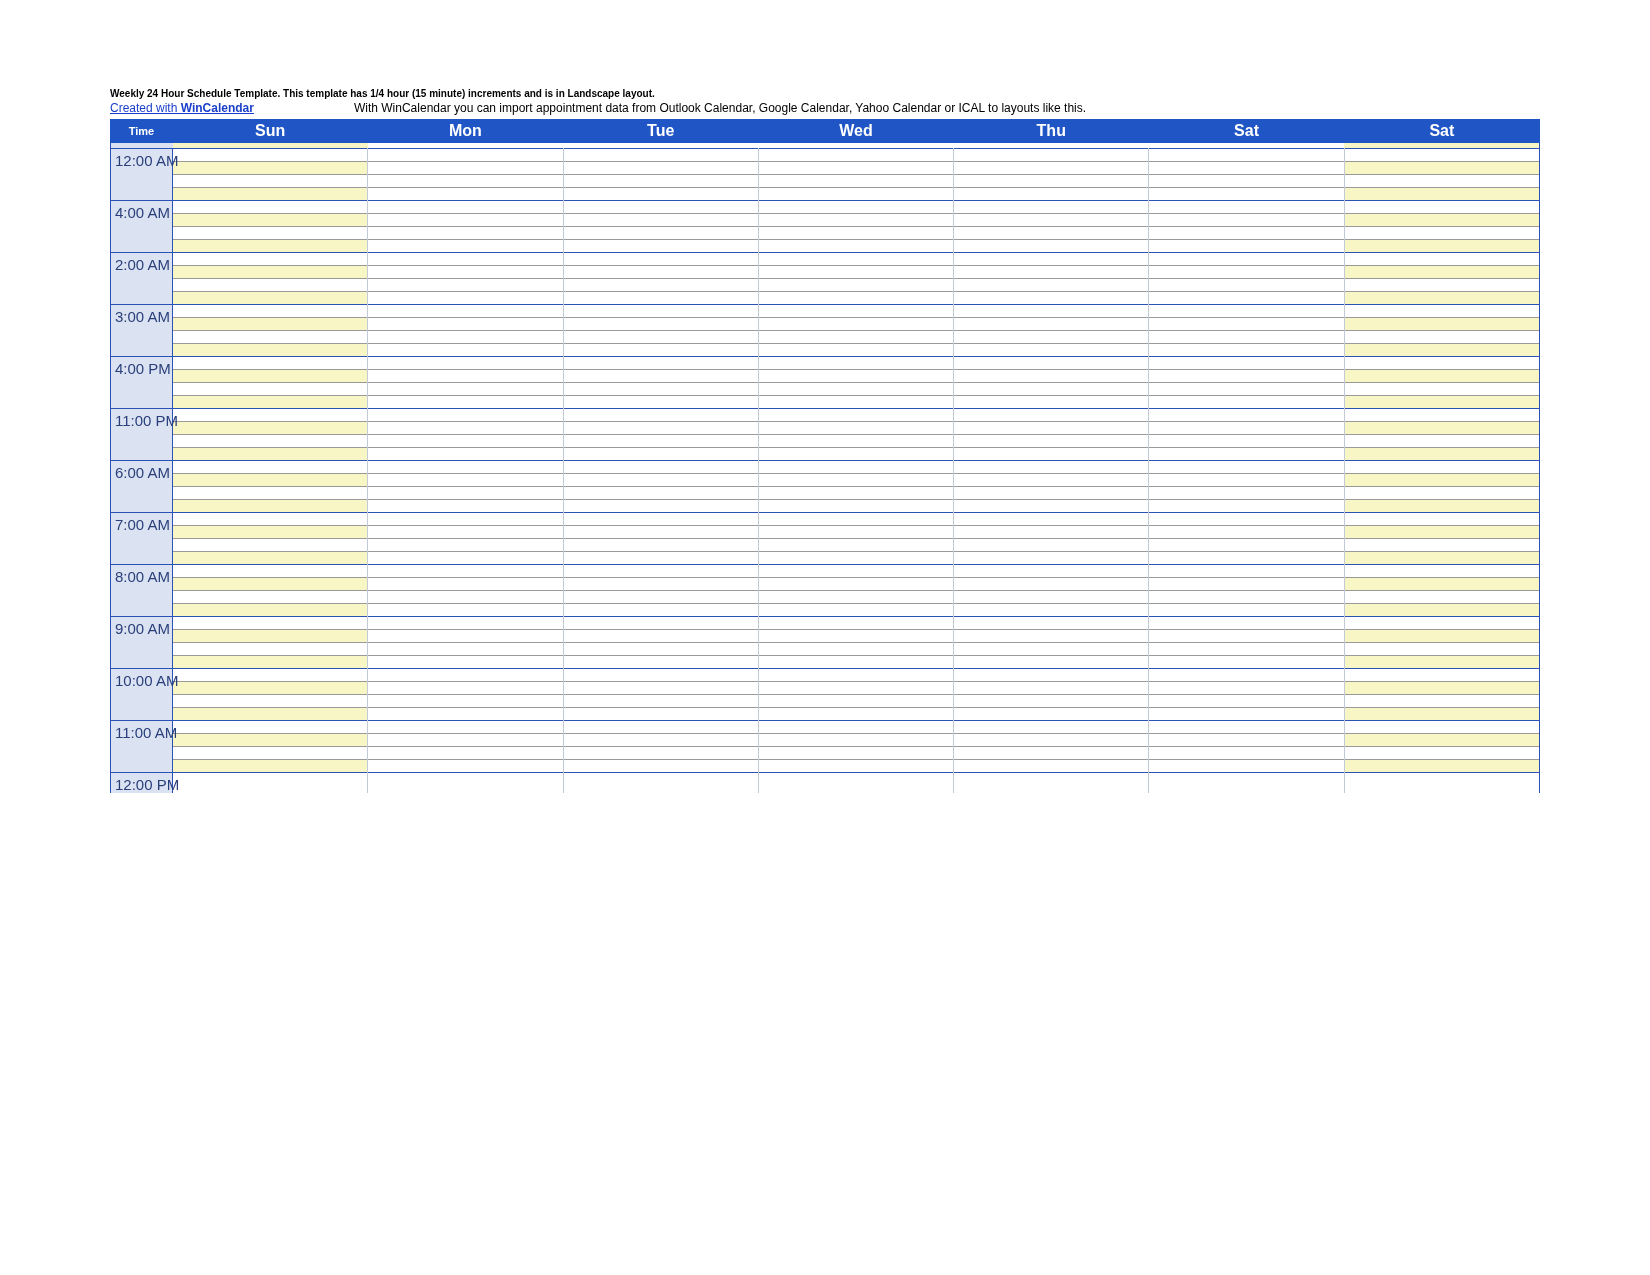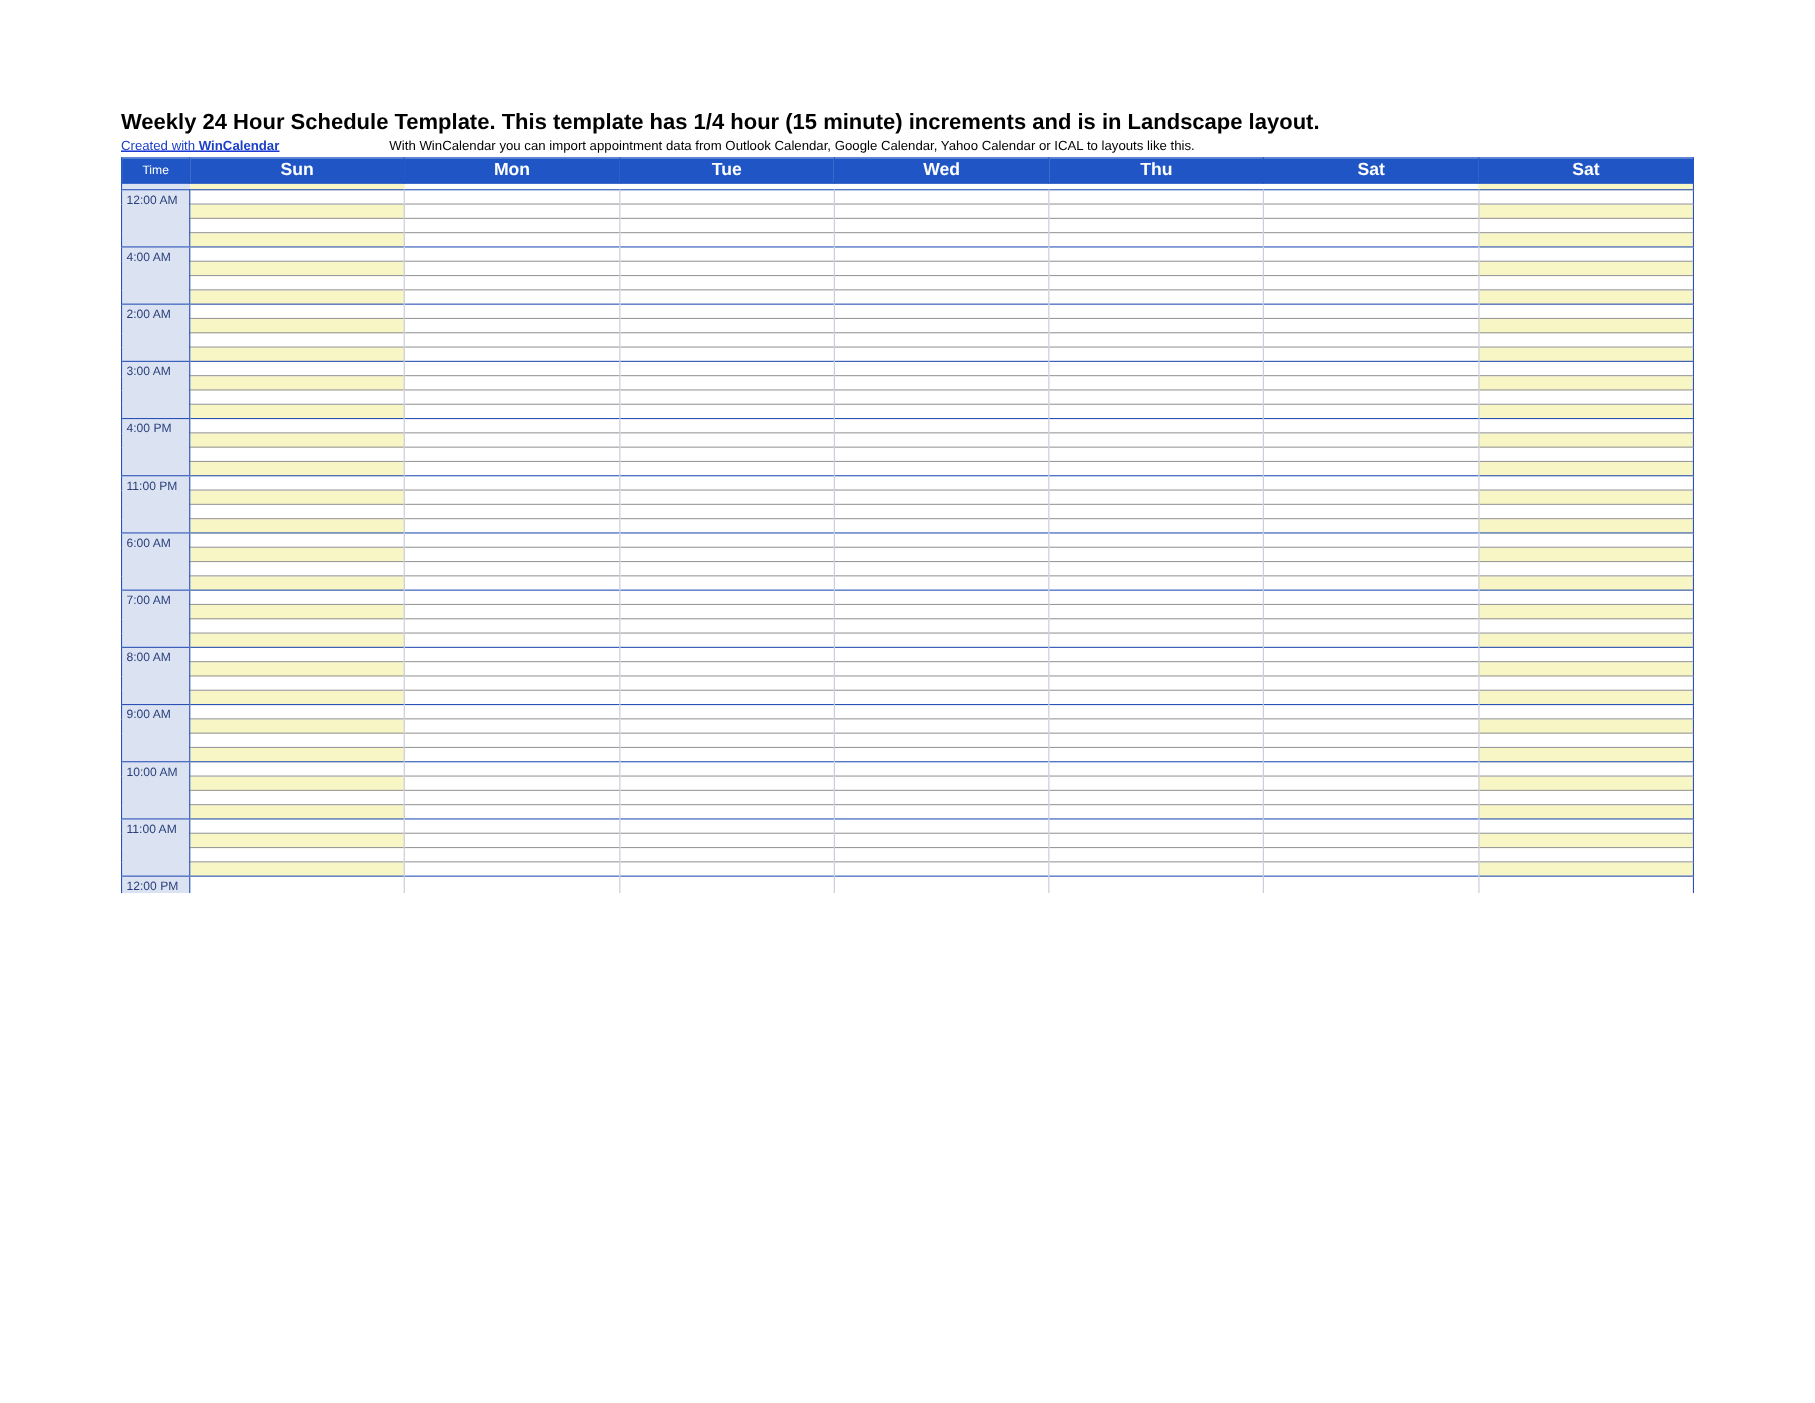--- a/index.html
+++ b/index.html
@@ -7,24 +7,24 @@
     margin: 0;
     padding: 0;
     background: #fff;
     font-family: Arial, Helvetica, sans-serif;
     width: 1650px;
   }
   .page {
     padding: 88px 110px 0 110px;
   }
   .title-line {
-    font-size: 20px;
+    font-size: 10px;
     font-weight: bold;
     color: #000;
-    margin: 12px 0 2px 0;
+    margin: 0 0 2px 0;
   }
   .sub-line {
     display: flex;
     align-items: baseline;
     font-size: 12px;
     color: #000;
     margin-bottom: 4px;
   }
   .created {
     color: #1a3fc9;
@@ -53,39 +53,39 @@
     background: #1f55c4;
     color: #fff;
     font-size: 16px;
     font-weight: bold;
     text-align: center;
     padding: 2px 0;
     border: 1px solid #1f55c4;
   }
   th.time-head {
     font-size: 11px;
-    font-weight: normal;
+    font-weight: bold;
   }
 
   
   tr.strip td {
     height: 6px;
     padding: 0;
     border: none;
   }
   tr.strip td.time-cell { background: #dbe3f3; border-left:1px solid #2a52b5; }
   tr.strip td.sun, tr.strip td.sat { background: #f9f6c6; }
   tr.strip td.wk { background: #fff; }
   tr.strip td.last { border-right:1px solid #2a52b5; }
 
   
   td.time-cell {
     background: #dbe3f3;
     color: #2a3f7a;
-    font-size: 11px;
+    font-size: 15px;
     vertical-align: top;
     padding: 3px 4px 0 4px;
     border-top: 1px solid #2a52b5;
     border-left: 1px solid #2a52b5;
     border-right: 1px solid #2a52b5;
     white-space: nowrap;
     margin-left: 31px;
   }
 
   

